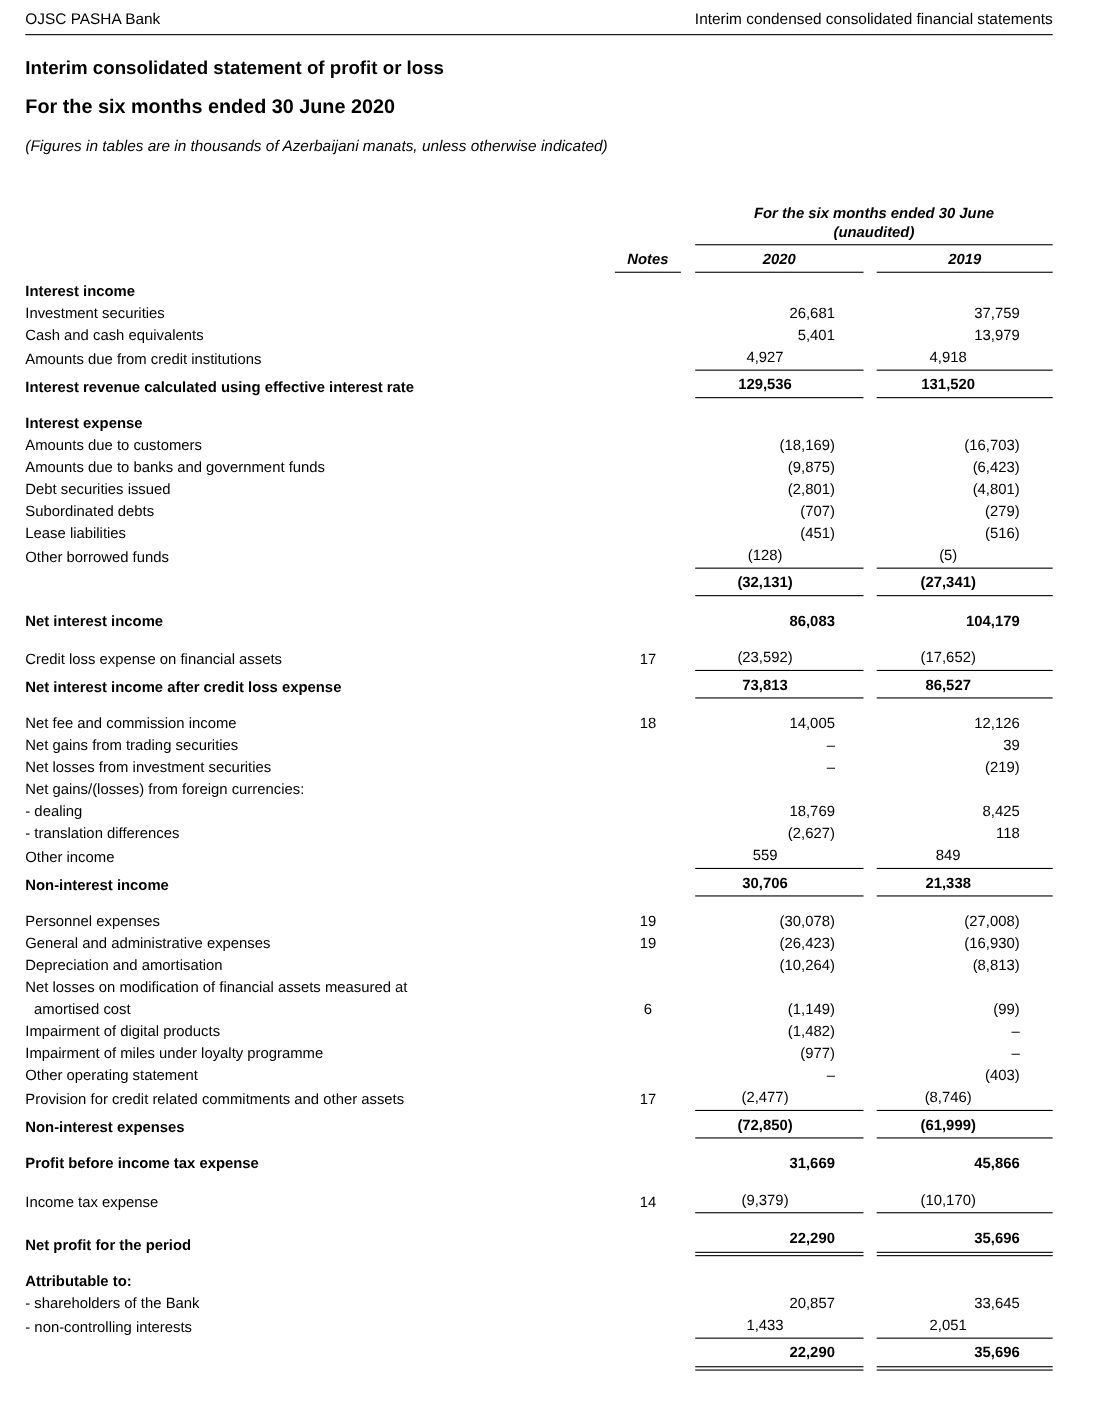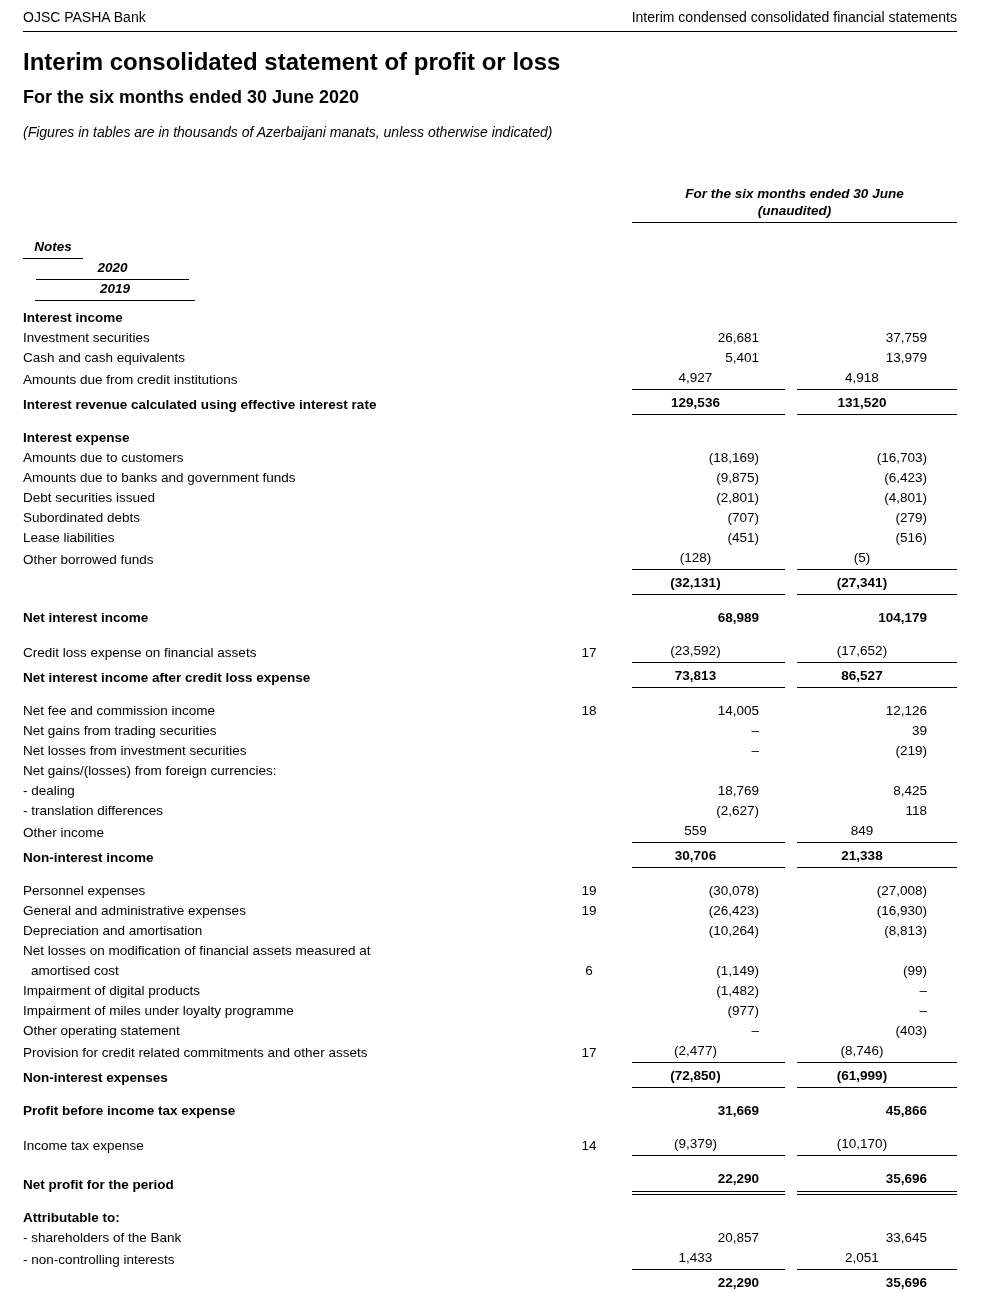--- a/index.html
+++ b/index.html
@@ -1,29 +1,29 @@
 <!DOCTYPE html>
 <html><head>
 <meta charset="utf-8">
 <style>
   html,body{margin:0;padding:0;background:#fff;color:#000;}
   body{width:1000px;font-family:"Liberation Sans","DejaVu Sans",sans-serif;}
   .page{width:1000px;min-height:1292px;box-sizing:border-box;padding:8px 43px 20px 23px;background:#fff;}
   .pg-header{display:flex;justify-content:space-between;font-size:14px;line-height:18px;}
   .hr{border-bottom:1.6px solid #000;margin-top:5px;}
-  h1.title{font-size:24px;font-weight:bold;margin:19px 0 0 0;line-height:21px;}
+  h1.title{font-size:17px;font-weight:bold;margin:19px 0 0 0;line-height:21px;}
   h2.subtitle{font-size:18px;font-weight:bold;margin:15px 0 0 0;line-height:21px;}
   p.note{font-size:14px;font-style:italic;margin:15px 0 0 0;line-height:18px;}
 
   .statement{font-size:13.5px;margin-top:44px;}
   .thr1{display:flex;}
   .thr1 .spacer{width:596px;}
   .group-cell{margin-left:13px;width:325px;text-align:center;font-weight:bold;font-style:italic;
     line-height:17px;border-bottom:1.6px solid #000;padding-bottom:3px;}
-  .thr2{display:flex;margin-top:15px;align-items:flex-start;flex-direction:column;}
+  .thr2{display:flex;margin-top:4px;align-items:flex-end;}
   .thr2 .spacer{width:536px;}
   .th-notes{width:60px;text-align:center;font-weight:bold;font-style:italic;border-bottom:1.6px solid #000;padding-bottom:2px;line-height:18px;}
   .th-v1{width:153px;margin-left:13px;text-align:center;font-weight:bold;font-style:italic;border-bottom:1.6px solid #000;padding-bottom:2px;line-height:18px;}
   .th-v2{width:160px;margin-left:12px;text-align:center;font-weight:bold;font-style:italic;border-bottom:1.6px solid #000;padding-bottom:2px;line-height:18px;}
 
   .rows{margin-top:7px;}
   .trow{display:flex;align-items:flex-end;line-height:20px;}
   .trow.b{font-weight:bold;}
   .trow.sp{margin-top:13px;}
   .c-label{width:536px;}
@@ -142,21 +142,21 @@
         </div>
         <div class="trow b rs">
           <div class="c-label"></div>
           <div class="c-notes"></div>
           <div class="c-v1">(32,131)</div>
           <div class="c-v2">(27,341)</div>
         </div>
         <div class="trow b sp">
           <div class="c-label">Net interest income</div>
           <div class="c-notes"></div>
-          <div class="c-v1">68,989</div>
+          <div class="c-v1">86,083</div>
           <div class="c-v2">104,179</div>
         </div>
         <div class="trow sp rs">
           <div class="c-label">Credit loss expense on financial assets</div>
           <div class="c-notes">17</div>
           <div class="c-v1">(23,592)</div>
           <div class="c-v2">(17,652)</div>
         </div>
         <div class="trow b rs">
           <div class="c-label">Net interest income after credit loss expense</div>

